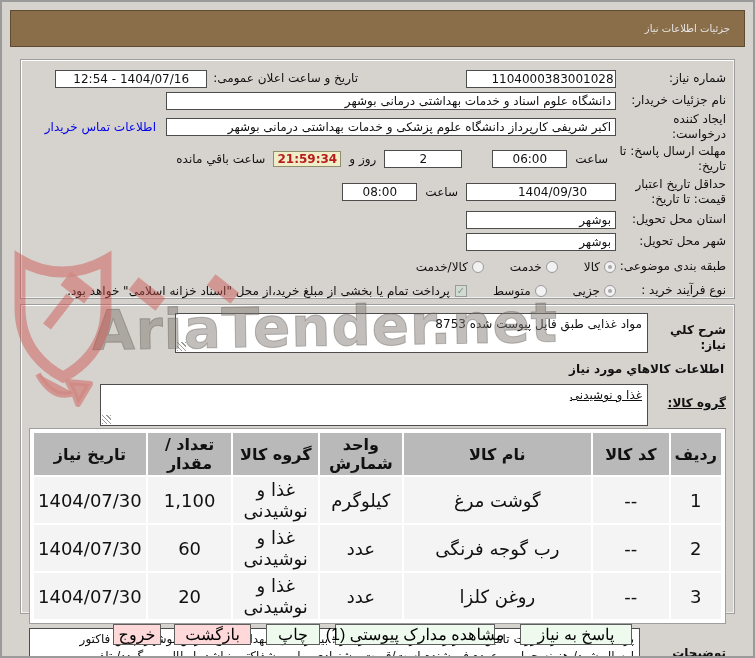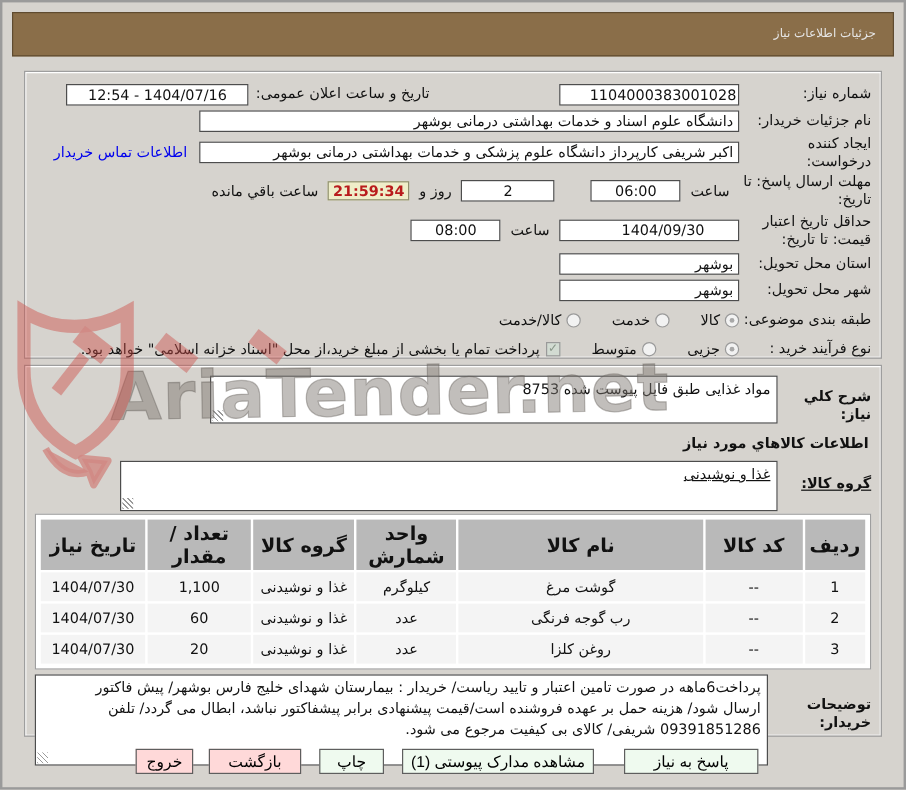--- a/index.html
+++ b/index.html
@@ -68,27 +68,27 @@
     padding:2px 5px; font-size:12px; line-height:1.45; overflow:hidden;
   }
   .tarea .grip {
     position:absolute; left:1px; bottom:1px; width:9px; height:9px;
     background:repeating-linear-gradient(45deg,#9a9a9a 0 1px,transparent 1px 3px);
   }
   .section-head { font-weight:bold; margin:9px 2px 8px; }
   .tablewrap { background:#fff; border:1px solid #9e9e9e; padding:2px; margin-top:2px; }
   table { width:100%; border-collapse:separate; border-spacing:2px; background:#fff; }
   th { background:#b9b9b9; font-weight:bold; font-size:16px; height:24px; padding:2px 4px; }
-  td { background:#f4f4f4; font-size:12px; height:24px; text-align:center; padding:2px 4px; }
+  td { background:#f4f4f4; font-size:18px; height:24px; text-align:center; padding:2px 4px; }
   .btnrow {
     position:absolute; top:622px; right:0; left:0;
     display:flex; align-items:center; padding-right:121px;
   }
   .btn {
-    height:21px; border:1px solid #5e5e5e; font-size:13px;
+    height:21px; border:1px solid #5e5e5e; font-size:16px;
     display:flex; align-items:center; justify-content:center;
     cursor:pointer; white-space:nowrap;
   }
   .mint { background:#effaef; }
   .pink { background:#ffd9d9; }
   
   .wm-text {
     position:absolute; top:291px; left:90px; width:660px;
     font-size:55px; font-weight:bold; letter-spacing:1px;
     color:rgba(125,120,112,0.48); -webkit-text-stroke:1px rgba(95,90,85,0.4);

